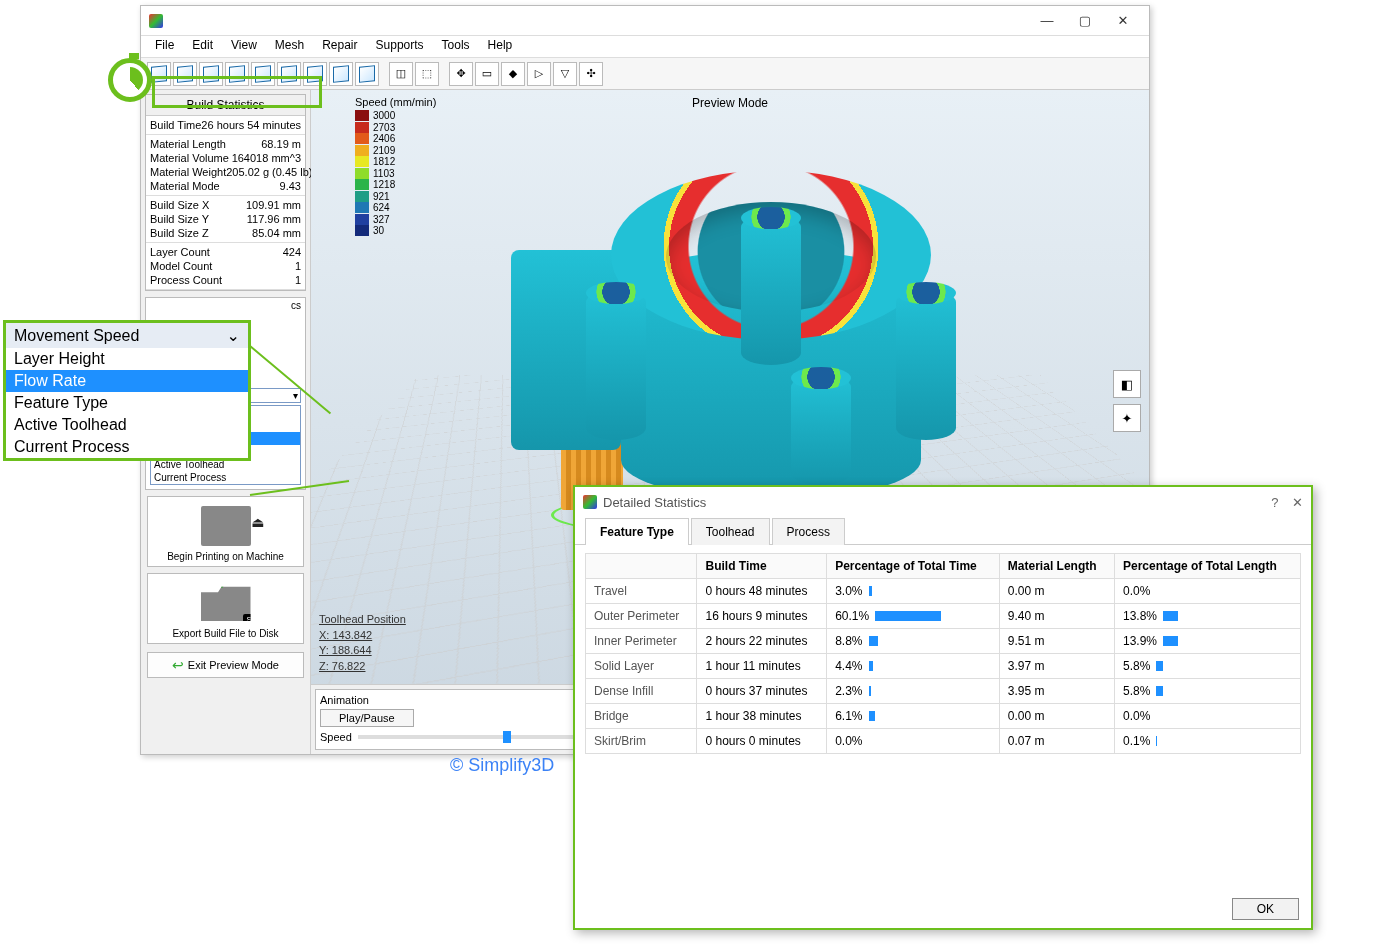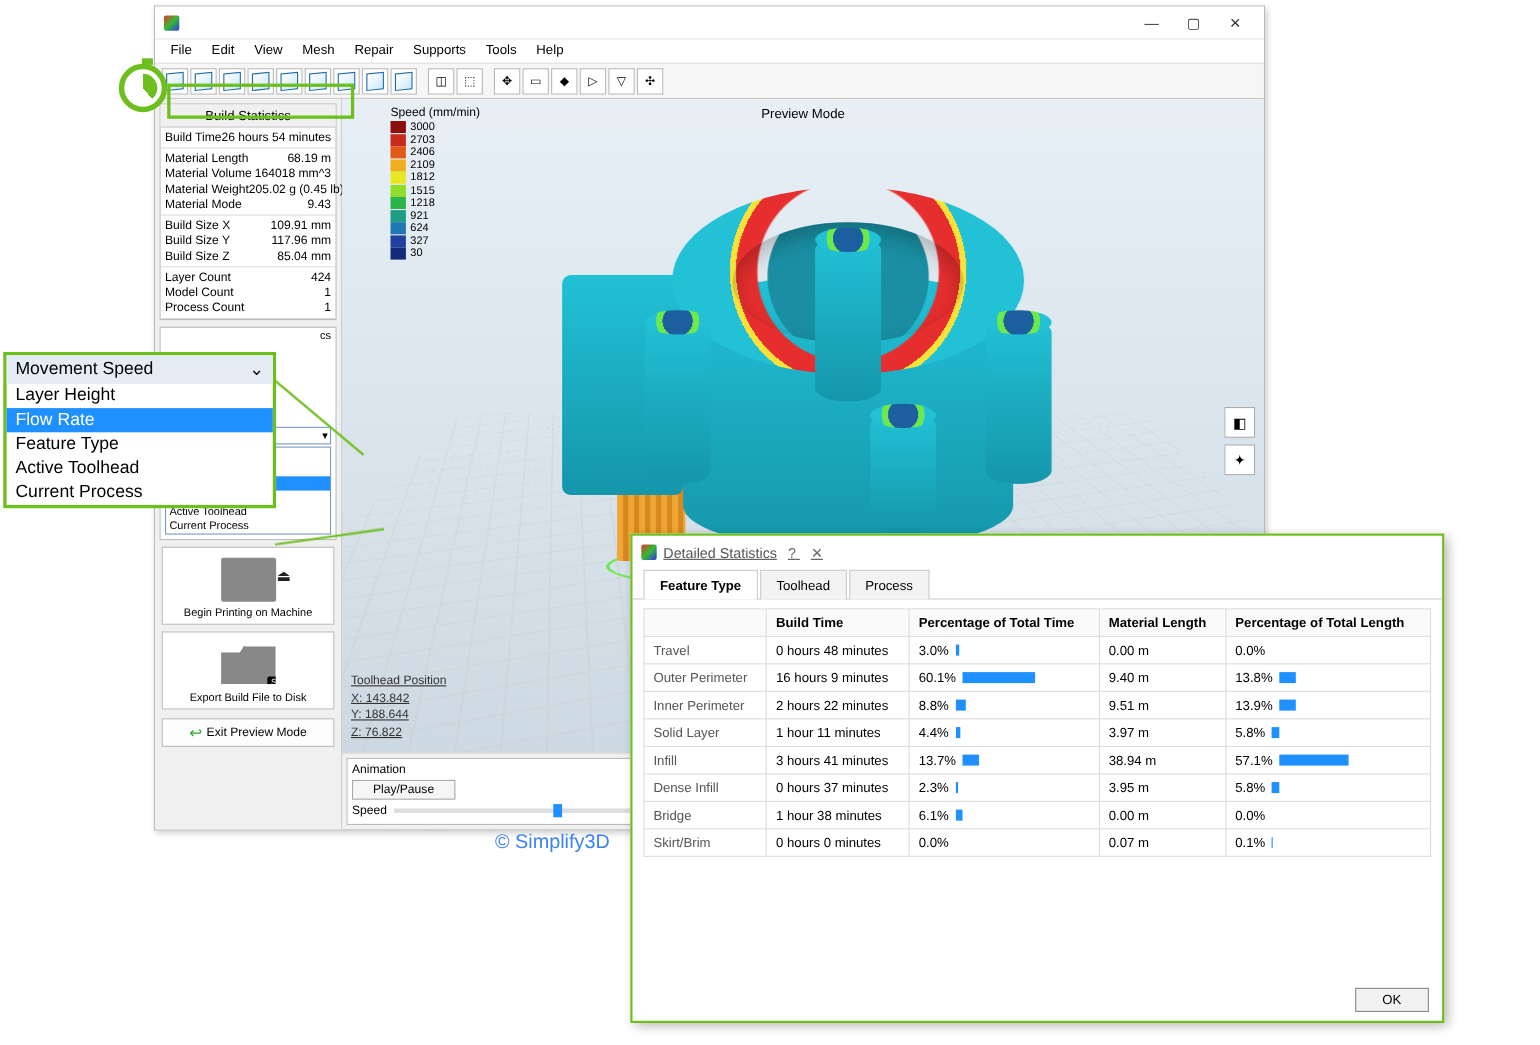--- a/index.html
+++ b/index.html
@@ -101,21 +101,21 @@
 .big-dropdown { position:absolute; left:3px; top:320px; width:248px; background:#fff; border:3px solid #6CBF1D; font-size:16px; }
 .big-dropdown .hdr { background:#e6ecf4; padding:3px 8px; display:flex; justify-content:space-between; align-items:center; cursor:pointer; }
 .big-dropdown .opt { padding:2px 8px; cursor:pointer; }
 .big-dropdown .opt.sel { background:#1e90ff; color:#fff; }
 .connector-line { position:absolute; border-top:2px solid #6CBF1D; transform-origin:left center; }
 
 .copyright { position:absolute; left:450px; top:755px; color:#3b82f6; font-size:18px; }
 
 
 .detail-dialog { position:absolute; left:573px; top:485px; width:740px; height:445px; background:#fff; border:2px solid #6CBF1D; box-shadow:3px 3px 10px rgba(0,0,0,.3); display:flex; flex-direction:column; }
-.detail-dialog .dlg-title { height:30px; display:flex; align-items:center; justify-content:flex-start; padding:0 8px; font-size:13px; color:#555;text-decoration:underline; }
+.detail-dialog .dlg-title { height:30px; display:flex; align-items:center; justify-content:space-between; padding:0 8px; font-size:13px; color:#555; }
 .detail-dialog .dlg-title .left{ display:flex; align-items:center; gap:6px; }
 .detail-dialog .dlg-title .icon{ width:14px; height:14px; background:linear-gradient(135deg,#e33,#3b3,#33e); border-radius:2px; }
 .detail-dialog .dlg-title .right span{ margin-left:10px; cursor:pointer; color:#666; }
 .tabs { display:flex; gap:2px; padding:0 10px; font-size:12px; border-bottom:1px solid #ccc; }
 .tabs .tab { padding:6px 14px; border:1px solid #ccc; border-bottom:none; background:#f3f3f3; cursor:pointer; position:relative; top:1px; }
 .tabs .tab.active { background:#fff; font-weight:600; }
 .stats-table { flex:1; padding:8px 10px; overflow:auto; }
 table { width:100%; border-collapse:collapse; font-size:12px; }
 th, td { border:1px solid #ddd; padding:5px 8px; text-align:left; }
 th { font-weight:600; background:#fafafa; }
@@ -287,21 +287,21 @@
             <div class="legend-row">
               <span class="legend-sw" style="background: rgb(239, 174, 31);"></span>
               <span>2109</span>
             </div>
             <div class="legend-row">
               <span class="legend-sw" style="background: rgb(231, 232, 35);"></span>
               <span>1812</span>
             </div>
             <div class="legend-row">
               <span class="legend-sw" style="background: rgb(143, 220, 43);"></span>
-              <span>1515</span>
+              <span>1103</span>
             </div>
             <div class="legend-row">
               <span class="legend-sw" style="background: rgb(43, 180, 74);"></span>
               <span>1218</span>
             </div>
             <div class="legend-row">
               <span class="legend-sw" style="background: rgb(31, 158, 134);"></span>
               <span>921</span>
             </div>
             <div class="legend-row">
@@ -497,37 +497,20 @@
             </td>
             <td>3.97 m</td>
             <td>
               <div class="bar-cell">
                 <span>5.8%</span>
                 <div class="bar" style="width: 6.38px;"></div>
               </div>
             </td>
           </tr>
           <tr>
-            <td class="row-lbl">Infill</td>
-            <td>3 hours 41 minutes</td>
-            <td>
-              <div class="bar-cell">
-                <span>13.7%</span>
-                <div class="bar" style="width: 15.07px;"></div>
-              </div>
-            </td>
-            <td>38.94 m</td>
-            <td>
-              <div class="bar-cell">
-                <span>57.1%</span>
-                <div class="bar" style="width: 62.81px;"></div>
-              </div>
-            </td>
-          </tr>
-          <tr>
             <td class="row-lbl">Dense Infill</td>
             <td>0 hours 37 minutes</td>
             <td>
               <div class="bar-cell">
                 <span>2.3%</span>
                 <div class="bar" style="width: 2.53px;"></div>
               </div>
             </td>
             <td>3.95 m</td>
             <td>

